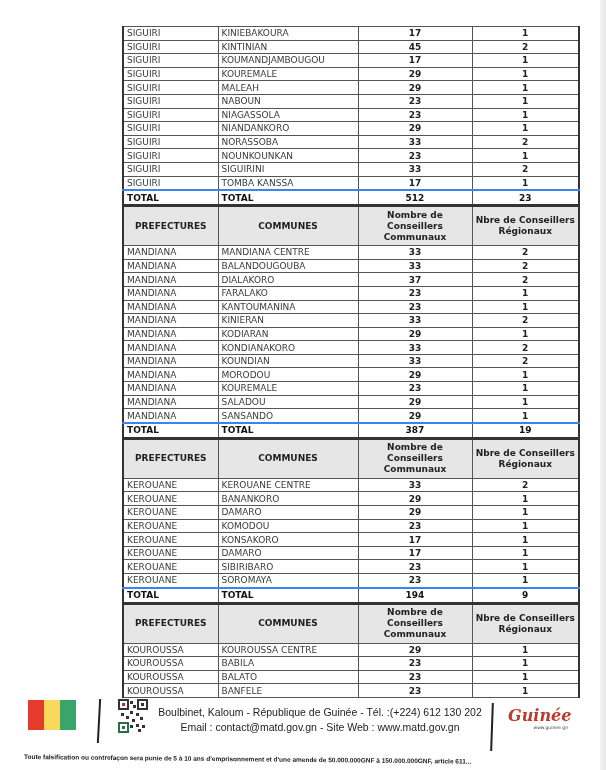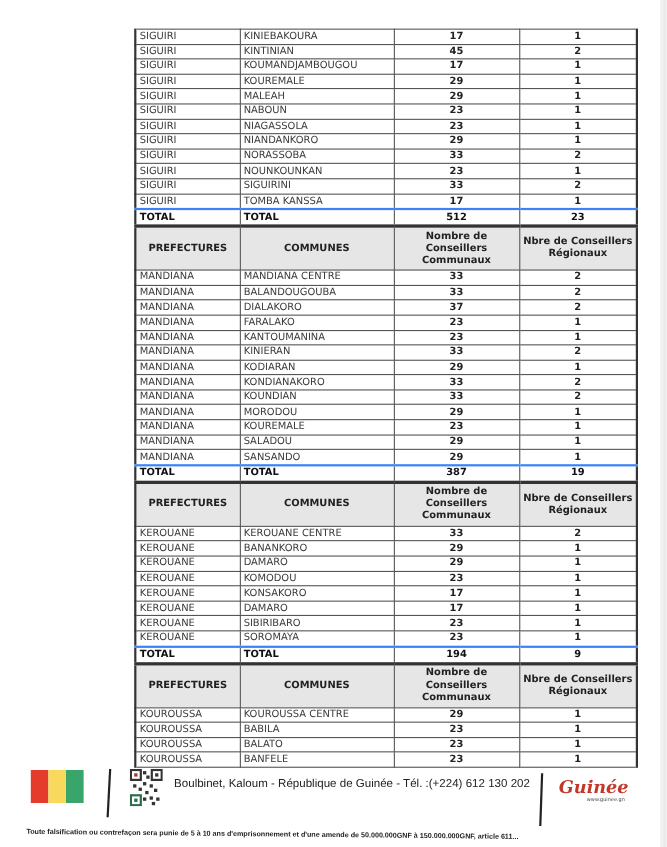--- a/index.html
+++ b/index.html
@@ -361,20 +361,21 @@
       <rect x="8" y="17" width="3" height="3" fill="#333"></rect>
     <rect x="22" y="18" width="3" height="3" fill="#333"></rect>
       <rect x="14" y="20" width="3" height="3" fill="#333"></rect>
     <rect x="12" y="26" width="3" height="3" fill="#333"></rect>
       <rect x="18" y="25" width="3" height="3" fill="#333"></rect>
     <rect x="24" y="26" width="3" height="3" fill="#333"></rect>
       <rect x="20" y="30" width="3" height="3" fill="#333"></rect>
   </svg>
   <div class="addr">
     <div>Boulbinet, Kaloum - République de Guinée - Tél. :(+224) 612 130 202</div>
+    <div>Email : contact@matd.gov.gn - Site Web : www.matd.gov.gn</div>
   </div>
   <div class="vbar2"></div>
   <div class="logo">
     <div class="brand">Guinée</div>
     <div class="url">www.guinee.gn</div>
   </div>
   <div class="disclaimer">Toute falsification ou contrefaçon sera punie de 5 à 10 ans d'emprisonnement et d'une amende de 50.000.000GNF à 150.000.000GNF, article 611...</div>
 </div>
 
 </body></html>

